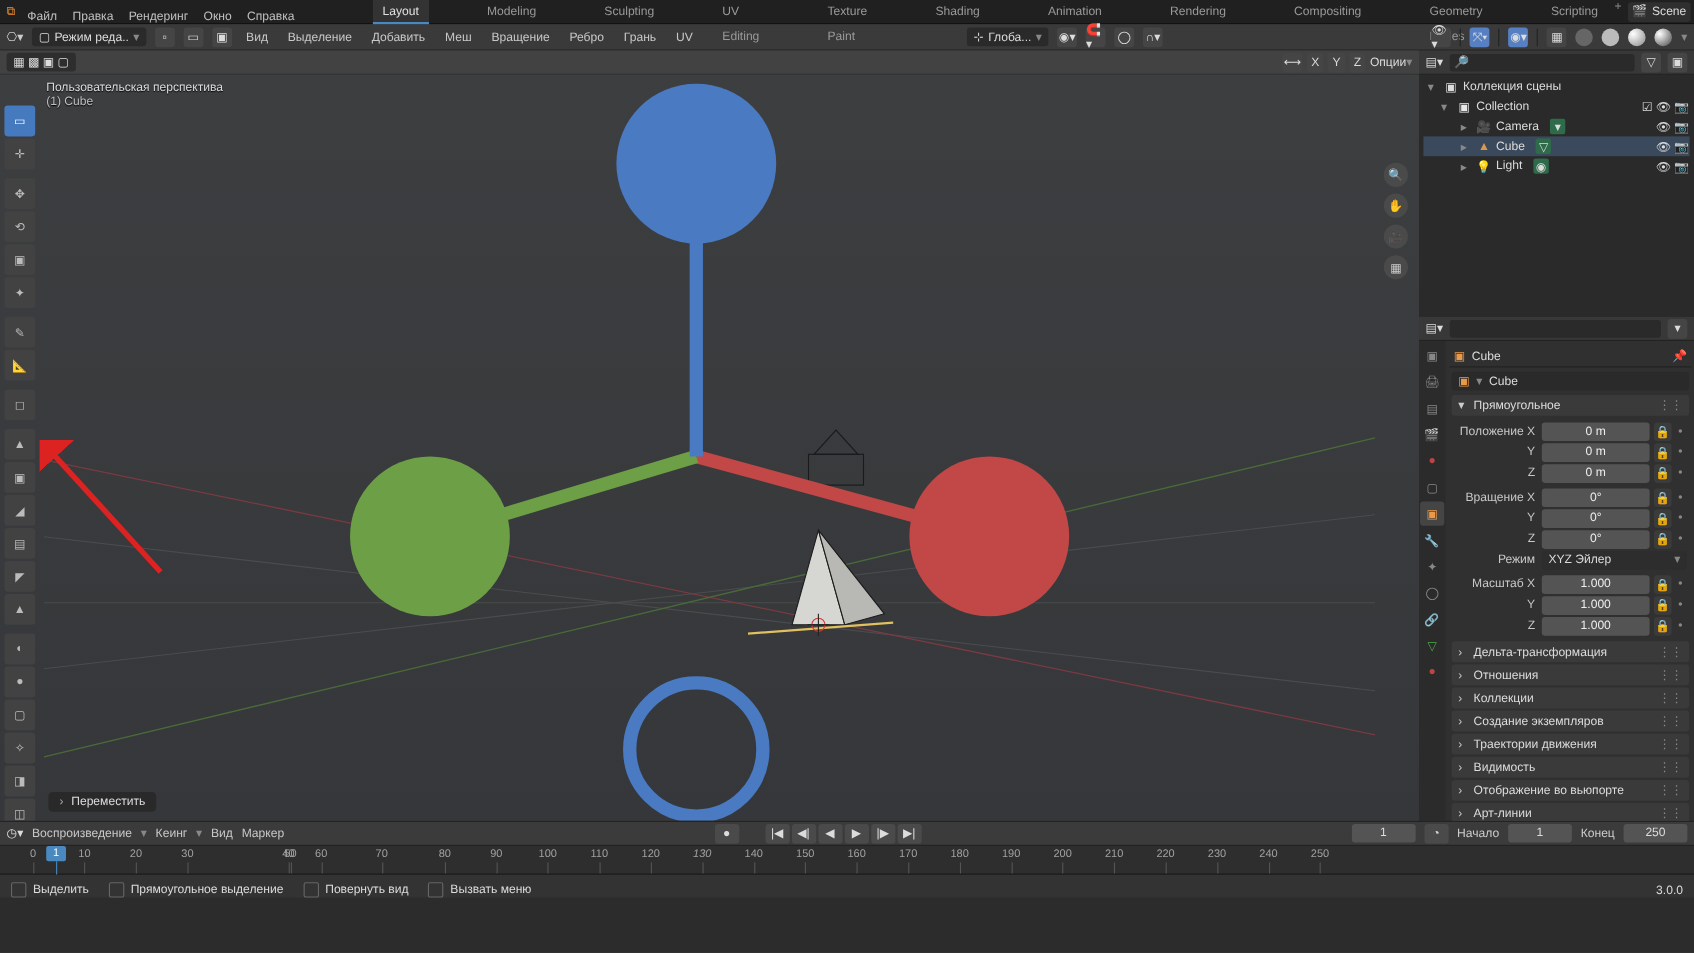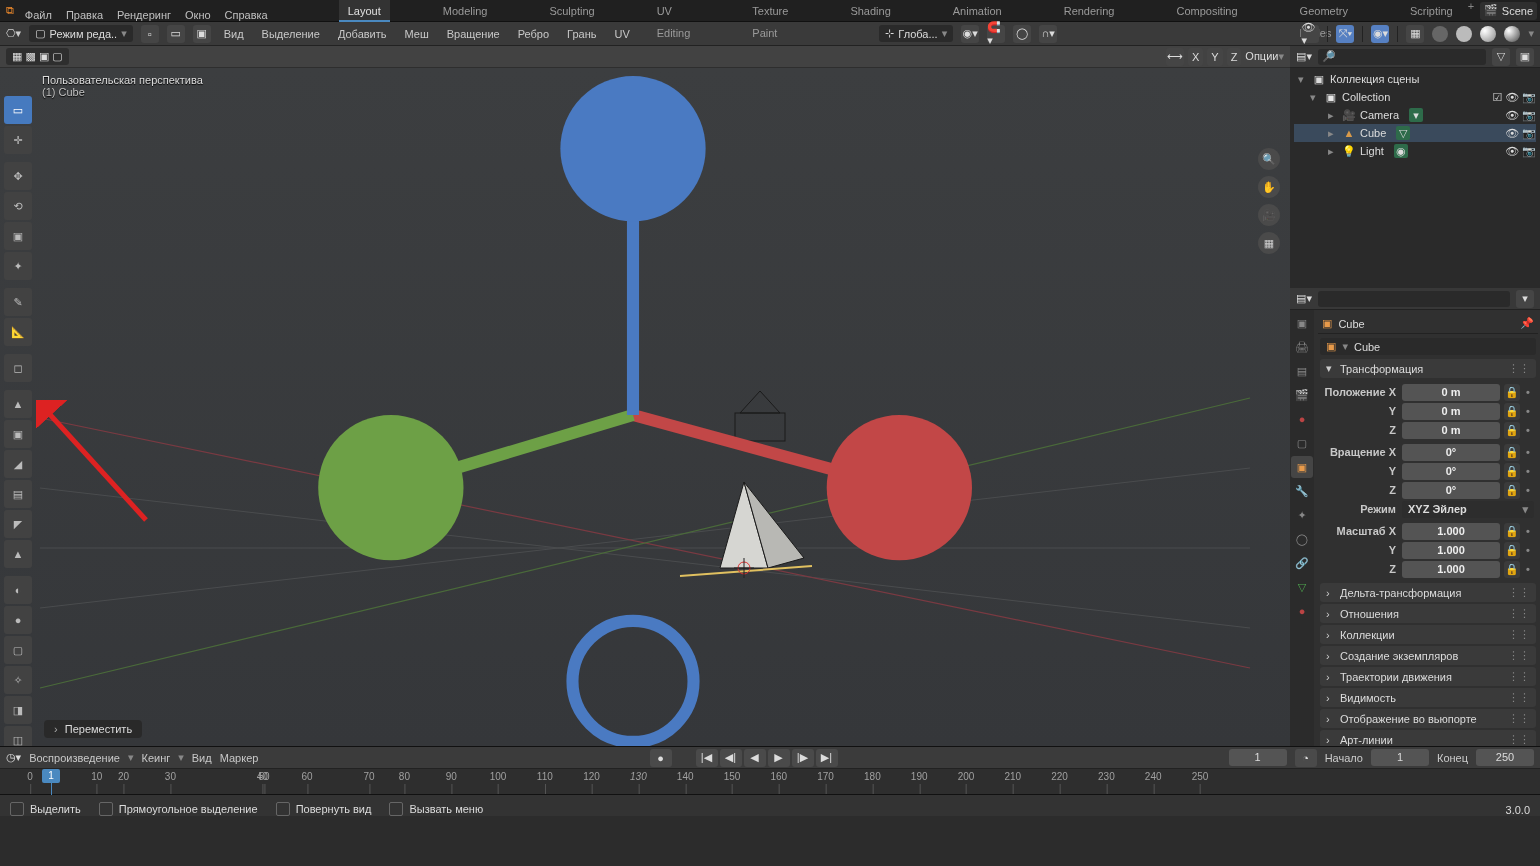--- a/index.html
+++ b/index.html
@@ -69,21 +69,21 @@
 .props { flex: 1; display: flex; background: #303030; min-height: 0; }
 .props-tabs { width: 24px; background: #2b2b2b; display: flex; flex-direction: column; align-items: center; gap: 2px; padding-top: 2px; }
 .props-tab { width: 22px; height: 22px; border-radius: 3px; display: flex; align-items: center; justify-content: center; color: #888; }
 .props-tab.active { background: #454545; }
 .props-body { flex: 1; padding: 4px 2px 4px 4px; overflow-y: auto; }
 .crumb { display: flex; align-items: center; gap: 6px; padding: 3px 4px; border-bottom: 1px solid #222; }
 .namebox { display: flex; align-items: center; background: #2a2a2a; border-radius: 3px; padding: 2px 6px; margin: 4px 2px; gap: 6px; }
 .panel { margin: 2px; }
 .panel-hdr { background: #3a3a3a; border-radius: 3px; padding: 3px 6px; display: flex; align-items: center; gap: 4px; margin-bottom: 2px; }
 .panel-hdr .arrow { width: 10px; color: #ccc; }
-.panel-body { padding: 2px 0; font-weight: bold; }
+.panel-body { padding: 2px 0; }
 .prop-row { display: flex; align-items: center; height: 18px; margin: 1px 2px; gap: 2px; }
 .prop-row .plabel { width: 78px; text-align: right; color: #c8c8c8; padding-right: 4px; }
 .prop-row .pval { flex: 1; background: #545454; border-radius: 3px; text-align: center; line-height: 17px; height: 17px; color: #eee; }
 .prop-row .lock { width: 16px; height: 17px; background: #3b3b3b; border-radius: 3px; display: flex; align-items: center; justify-content: center; margin-left: 2px; color: #999; }
 .prop-row .dot { width: 8px; color: #888; margin-left: 4px; }
 .mode-drop2 { flex: 1; background: #2d2d2d; border-radius: 3px; line-height: 17px; padding: 0 6px; display:flex; justify-content: space-between; }
 
 
 .timeline { height: 48px; background: #333; display: flex; flex-direction: column; border-top: 1px solid #111; }
 .tl-header { height: 22px; background: #3b3b3b; display: flex; align-items: center; padding: 0 6px; gap: 8px; border-bottom: 1px solid #222; }
@@ -392,21 +392,21 @@
         </div>
         <div class="namebox">
           <span class="ico" style="color:#e89a4a;">▣</span>
           <span style="color:#888;">▾</span>
           <span>Cube</span>
         </div>
 
         <div class="panel">
           <div class="panel-hdr">
             <span class="arrow">▾</span>
-            <span>Трансформация</span>
+            <span>Прямоугольное</span>
             <span style="margin-left:auto;color:#888;">⋮⋮</span>
           </div>
           <div class="panel-body">
             <div class="prop-row">
                 <span class="plabel">Положение X</span>
                 <span class="pval">0 m</span>
                 <span class="lock">🔒</span>
                 <span class="dot">•</span>
               </div>
             <div class="prop-row">
@@ -553,27 +553,27 @@
     <span class="framebox">1</span>
     <div class="play-btn">◔</div>
     <span class="rlabel">Начало</span>
     <span class="framebox">1</span>
     <span class="rlabel">Конец</span>
     <span class="framebox">250</span>
   </div>
   <div class="ruler" id="ruler">
     <div class="playhead">1</div>
   <div class="tick" style="left: 30px;">0</div>
-      <div class="tick" style="left: 76.8px; margin-left: 20px;">10</div>
+      <div class="tick" style="left: 76.8px;">10</div>
       <div class="tick" style="left: 123.6px;">20</div>
       <div class="tick" style="left: 170.4px;">30</div>
       <div class="tick" style="left: 217.2px; margin-left: 45px;">40</div>
       <div class="tick" style="left: 264px;">50</div>
-      <div class="tick" style="left: 307px;">60</div>
-      <div class="tick" style="left: 369px;">70</div>
+      <div class="tick" style="left: 292px;">60</div>
+      <div class="tick" style="left: 347px;">70</div>
       <div class="tick" style="left: 404.4px;">80</div>
       <div class="tick" style="left: 451.2px;">90</div>
       <div class="tick" style="left: 498px;">100</div>
       <div class="tick" style="left: 544.8px;">110</div>
       <div class="tick" style="left: 591.6px;">120</div>
       <div class="tick" style="left: 638.4px; font-style: italic;">130</div>
       <div class="tick" style="left: 685.2px;">140</div>
       <div class="tick" style="left: 732px;">150</div>
       <div class="tick" style="left: 778.8px;">160</div>
       <div class="tick" style="left: 825.6px;">170</div>

